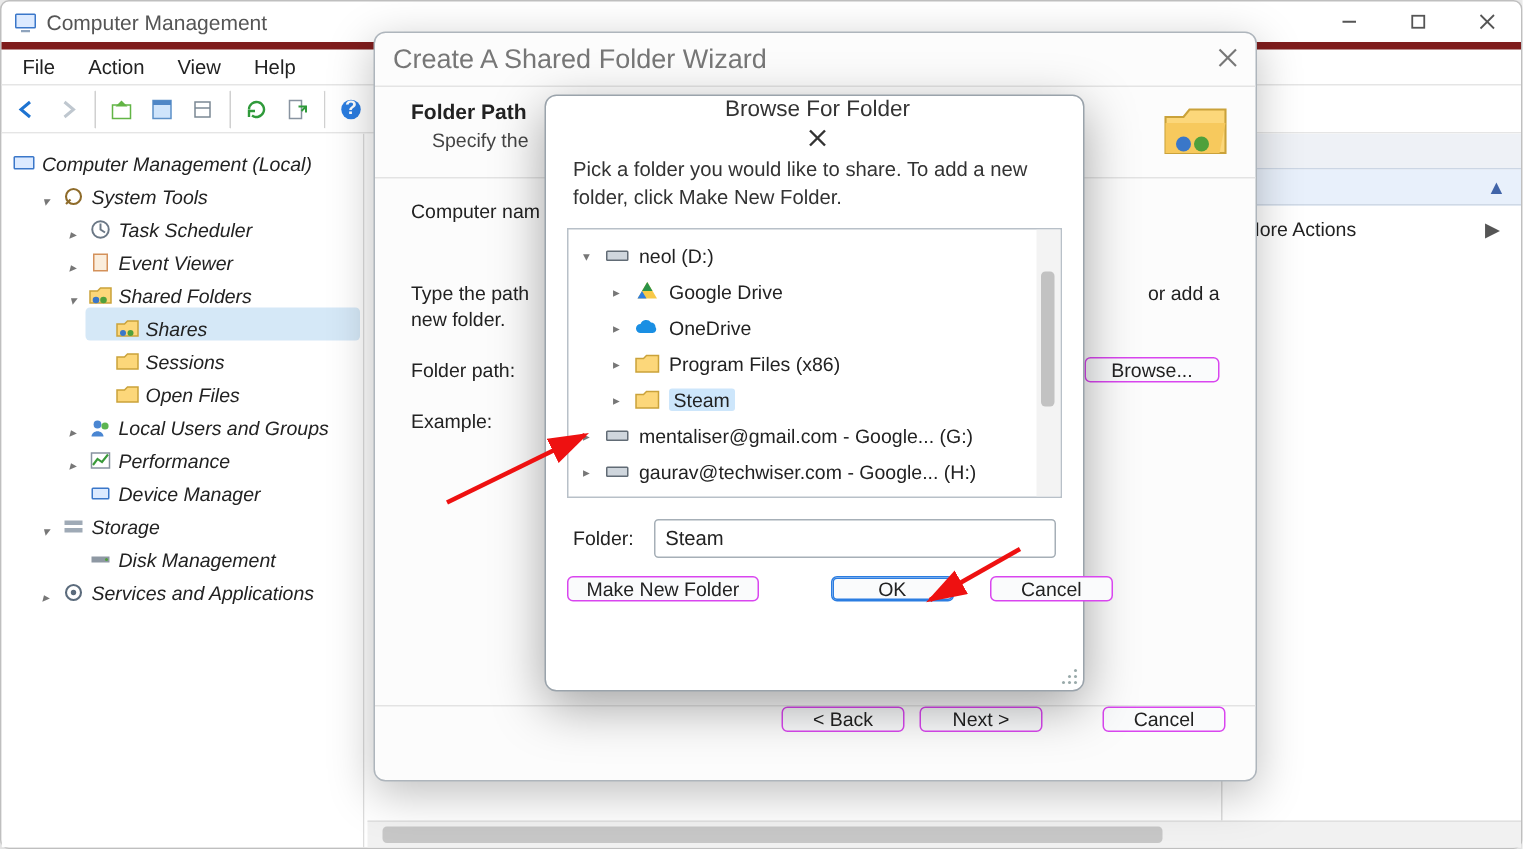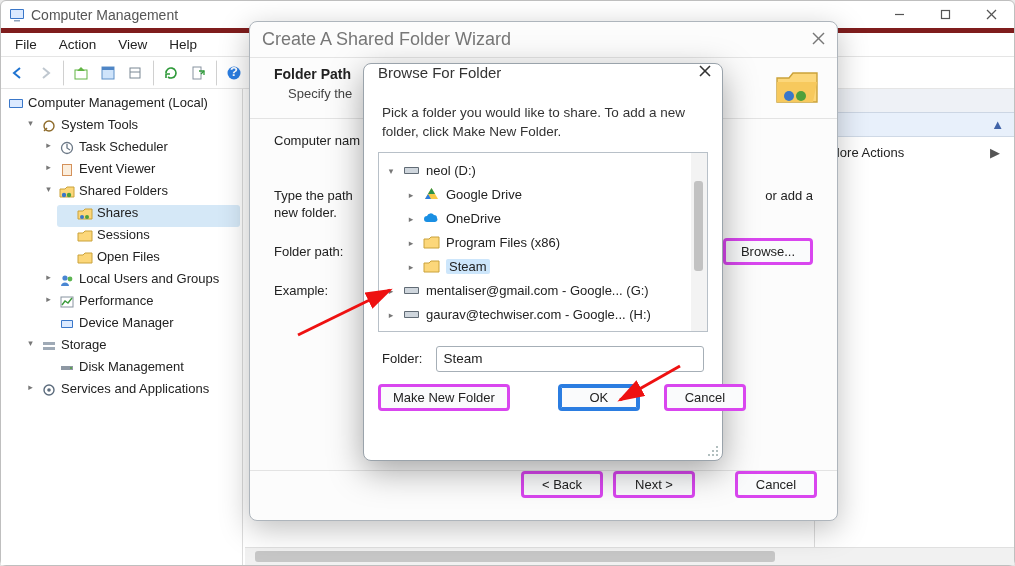--- a/index.html
+++ b/index.html
@@ -29,45 +29,45 @@
   .actions-header { background:#eef1f6; border-bottom:1px solid #ccd6e4; padding:4px 10px; font-size:13px; color:#555; }
   .actions-header2 { background:#e8f0fb; border-bottom:1px solid #cfd9e6; padding:4px 10px; font-size:13px; display:flex; justify-content:space-between; color:#335; }
   .actions-item { padding:8px 14px; font-size:14px; display:flex; justify-content:space-between; }
   .hscroll { position:absolute; left:244px; right:0; bottom:0; height:18px; background:#f1f1f1; border-top:1px solid #e0e0e0; }
   .hscroll .thumb { position:absolute; left:10px; top:3px; height:11px; width:520px; background:#c7c7c7; border-radius:3px; }
 
   
   ul.tree, ul.tree ul { list-style:none; padding-left:0; }
   ul.tree ul { padding-left:18px; }
   li.node { white-space:nowrap; }
-  li.node > .row { display:flex; align-items:flex-start; height:22px; padding:0 4px; border-radius:3px; gap:4px; }
+  li.node > .row { display:flex; align-items:flex-end; height:22px; padding:0 4px; border-radius:3px; gap:4px;font-style:italic; }
   li.node > .row.selected { background:#d5e8f7; }
   .exp { width:11px; height:11px; display:flex; align-items:center; justify-content:center; color:#777; font-size:9px; }
   .spaceexp { width:11px; }
   .ticon { width:17px; height:17px; display:flex; align-items:center; justify-content:center; flex:none; }
 
   
   .wizard { position:absolute; left:249px; top:21px; width:589px; height:500px; background:#fcfcfc; border:1px solid #aeb5bc; border-radius:8px; box-shadow:0 8px 30px rgba(0,0,0,.25); display:flex; flex-direction:column; }
   .wizard .titlebar2 { height:36px; display:flex; align-items:center; padding:0 12px; border-bottom:1px solid #e4e4e4; }
   .wizard .titlebar2 .title { font-size:18px; color:#777; flex:1; }
   .wizard .head { padding:8px 18px 12px 24px; display:flex; border-bottom:1px solid #e3e3e3; }
   .wizard .head .txt { flex:1; }
   .wizard .head .h1 { font-weight:600; font-size:14px; }
   .wizard .head .h2 { font-size:13px; color:#444; padding-left:14px; margin-top:4px; }
   .folder-big { width:44px; height:40px; }
   .wizard .content { flex:1; padding:14px 24px; position:relative; }
   .wiz-row { display:flex; align-items:center; margin-bottom:18px; gap:18px; font-size:14px; }
   .wiz-row label { width:110px; }
   .wiz-row .val { flex:1; }
-  .btnw { min-width:82px; height:27px; border:3px solid #d946ef; background:#fafbfc; border-radius:4px; font-size:13px; display:inline-flex; align-items:center; justify-content:center; padding:0 12px; }
+  .btnw { min-width:82px; height:17px; border:1px solid #d946ef; background:#fafbfc; border-radius:4px; font-size:13px; display:inline-flex; align-items:center; justify-content:center; padding:0 12px; }
   .wizard .footer { height:50px; border-top:1px solid #e3e3e3; display:flex; align-items:flex-start; justify-content:flex-end; gap:10px; padding:0 20px; }
 
   
   .browse { position:absolute; left:363px; top:63px; width:360px; height:398px; background:#fff; border:1px solid #9aa3ab; border-radius:8px; box-shadow:0 10px 34px rgba(0,0,0,.35); display:flex; flex-direction:column; }
-  .browse .titlebar3 { height:38px; display:flex; padding:0 10px 0 14px; }
+  .browse .titlebar3 { height:38px; display:flex; align-items:center; padding:0 10px 0 14px;flex-direction:column; }
   .browse .titlebar3 .title { font-size:15px; color:#333; flex:1; }
   .browse .msg { padding:2px 18px 10px 18px; font-size:13.5px; color:#333; line-height:1.4; }
   .browse .tree-box { margin:0 14px; border:1px solid #b8c0c8; height:180px; position:relative; overflow:hidden; background:#fff; }
   .browse .tree-box .inner { padding:6px 6px 6px 6px; }
   .browse .tree-box .vsb { position:absolute; right:0; top:0; bottom:0; width:16px; background:#f3f3f3; }
   .browse .tree-box .vsb .vth { position:absolute; left:3px; top:28px; width:9px; height:90px; background:#c2c2c2; border-radius:3px; }
   .b-row { display:flex; align-items:center; height:24px; gap:6px; padding-left:0; }
   .b-row .exp { width:12px; }
   .b-row.sel .lbl { background:#cde6fb; border-radius:2px; padding:0 3px; }
   .indent1 { padding-left:20px; }

